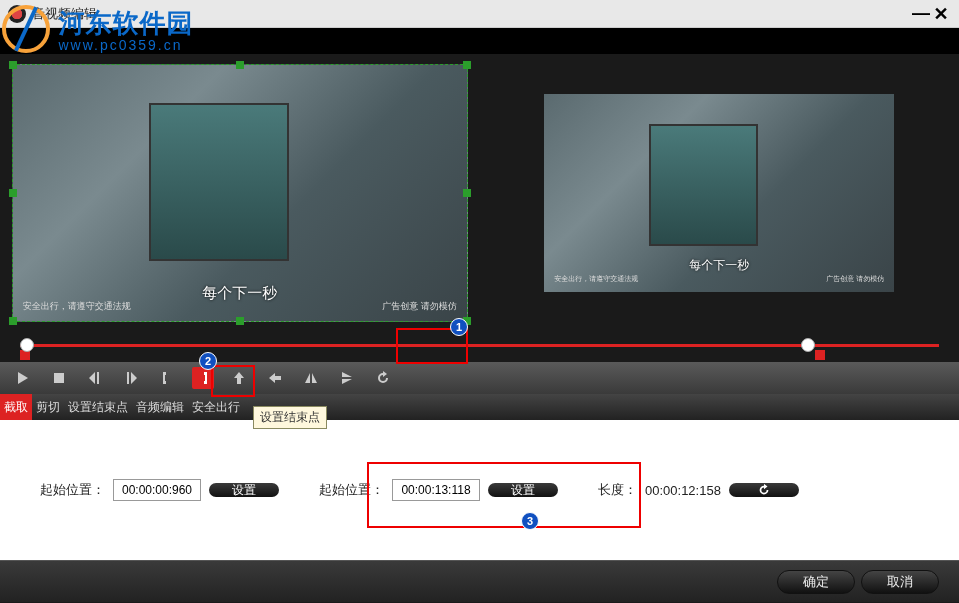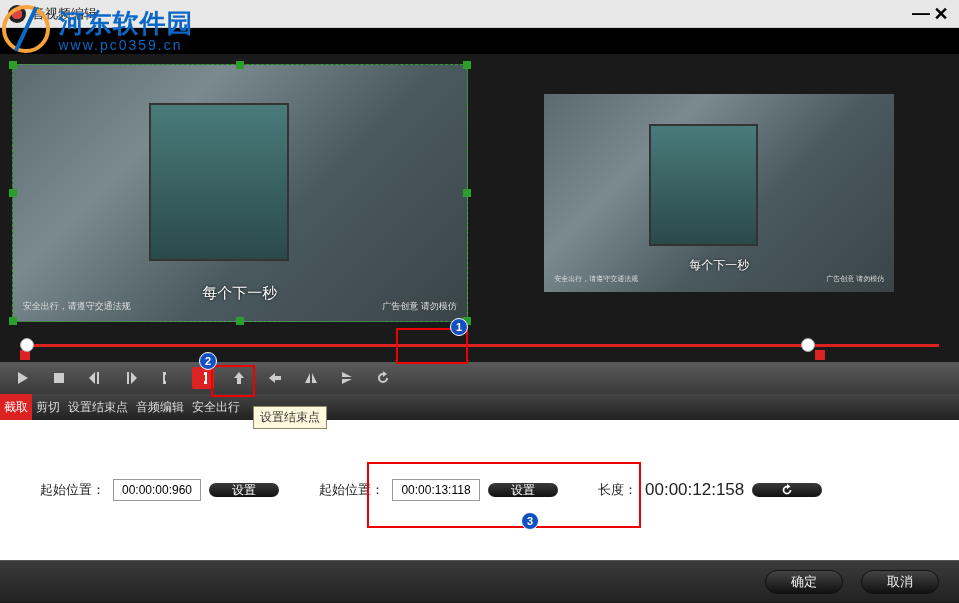--- a/index.html
+++ b/index.html
@@ -59,27 +59,27 @@
     
     .tabs-bar { height: 26px; background: linear-gradient(#444, #222); display: flex; align-items: stretch; }
     .tab { padding: 0 4px; color: #ddd; font-size: 12px; line-height: 26px; cursor: pointer; position: relative; }
     .tab.active { background: #d22; color: #fff; }
     .tooltip { position: absolute; background: #fff8dd; border: 1px solid #8a8a60; color: #333; font-size: 12px; padding: 2px 6px; white-space: nowrap; z-index: 70; left: 253px; top: 406px; }
     
     .panel { height: 140px; background: #fff; padding: 44px 40px; display: flex; align-items: center; gap: 40px; }
     .field-group { display: flex; align-items: center; gap: 8px; }
     .field-label { font-size: 13px; color: #222; }
     .field-input { width: 88px; height: 22px; border: 1px solid #999; font-size: 12px; padding: 0 6px; text-align: center; background:#fff;}
-    .field-value { font-size: 17px; color: #222; }
+    .field-value { font-size: 13px; color: #222; }
     .pill-btn { width: 70px; height: 14px; background: linear-gradient(#3a3a3a, #111); color: #fff; font-size: 12px; border-radius: 11px; border: none; cursor: pointer; display: flex; align-items: center; justify-content: center; }
     .pill-btn.icon svg { width: 14px; height: 12px; fill: #fff; }
     
     .spacer { flex: 1; background: #1a1a1a; }
     
-    .bottom-bar { height: 42px; background: linear-gradient(#3a3a3a, #222); display: flex; align-items: center; justify-content: flex-end; padding: 0 20px; gap: 18px; border-top: 1px solid #555;}
+    .bottom-bar { height: 42px; background: linear-gradient(#3a3a3a, #222); display: flex; align-items: center; justify-content: flex-end; padding: 0 20px; gap: 6px; border-top: 1px solid #555;}
     .bottom-btn { width: 78px; height: 24px; background: linear-gradient(#444, #111); color: #eee; font-size: 13px; border-radius: 12px; border: 1px solid #111; cursor: pointer; }
   </style>
 </head>
 <body>
 
 <div class="title-bar">
   <div class="app-icon"></div>
   <div class="title">音视频编辑</div>
   <div class="minimize">—</div>
   <div class="close">✕</div>

